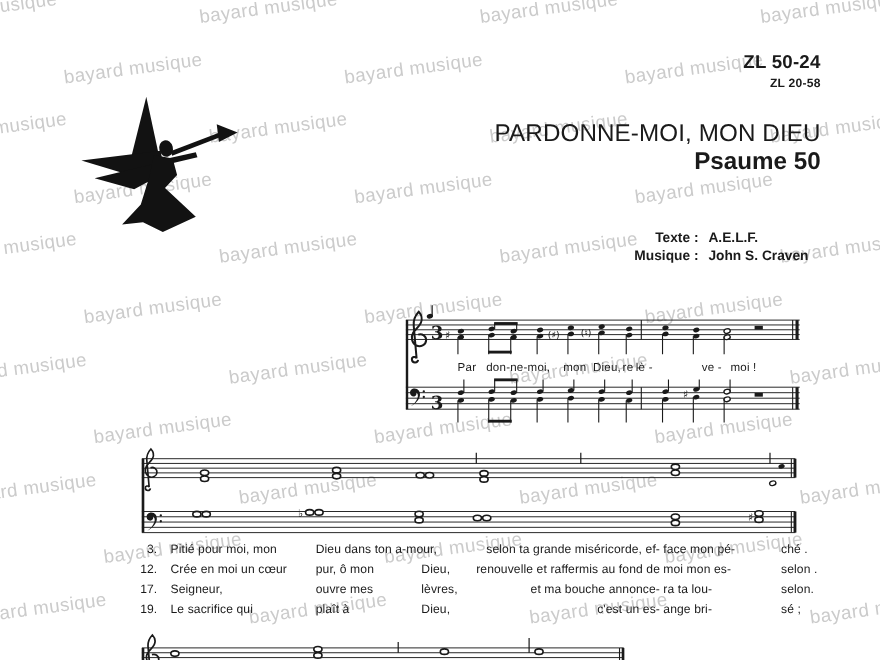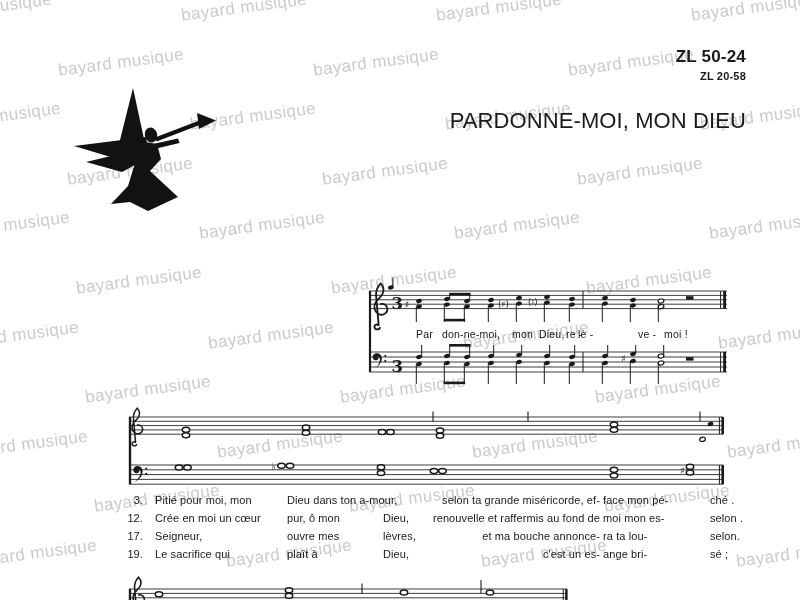--- a/index.html
+++ b/index.html
@@ -90,21 +90,34 @@
         <path d="M85,57.5 L132,39.5 L133.5,43.5 L86.5,61.5 Z"></path>
         <path d="M127,33 L146,40.5 L129,49 Z"></path>
         <path d="M74,66 L108,58.5 L109.5,63 L76,71 Z"></path>
         <path d="M70,61 L87,64 L91,79 L80,91 L108,117 L78,131 L60,122 L41,124 L58,106 L66,80 Z"></path>
       </g>
     </svg>
 
     <div class="abs cat1 rt">ZL 50-24</div>
     <div class="abs cat2 rt">ZL 20-58</div>
     <div class="abs title rt">PARDONNE-MOI, MON DIEU</div>
-
+    <div class="abs subtitle rt">Psaume 50</div>
+
+    <table class="credits">
+      <tbody>
+          <tr>
+        <td class="lab">Texte :</td>
+        <td class="val">A.E.L.F.</td>
+      </tr>
+      <tr>
+        <td class="lab">Musique :</td>
+        <td class="val">John S. Craven</td>
+      </tr>
+    </tbody>
+      </table>
 
     <svg id="sys1" class="notation" style="left:364px;top:270px" width="368" height="128" viewBox="364 270 368 128">
         <line x1="369" y1="291" x2="727" y2="291" stroke="#1a1a1a" stroke-width="0.85"></line>
         <line x1="369" y1="295.4" x2="727" y2="295.4" stroke="#1a1a1a" stroke-width="0.85"></line>
         <line x1="369" y1="299.8" x2="727" y2="299.8" stroke="#1a1a1a" stroke-width="0.85"></line>
         <line x1="369" y1="304.2" x2="727" y2="304.2" stroke="#1a1a1a" stroke-width="0.85"></line>
         <line x1="369" y1="308.6" x2="727" y2="308.6" stroke="#1a1a1a" stroke-width="0.85"></line>
         <line x1="369" y1="352" x2="727" y2="352" stroke="#1a1a1a" stroke-width="0.85"></line>
         <line x1="369" y1="357" x2="727" y2="357" stroke="#1a1a1a" stroke-width="0.85"></line>
         <line x1="369" y1="362" x2="727" y2="362" stroke="#1a1a1a" stroke-width="0.85"></line>

